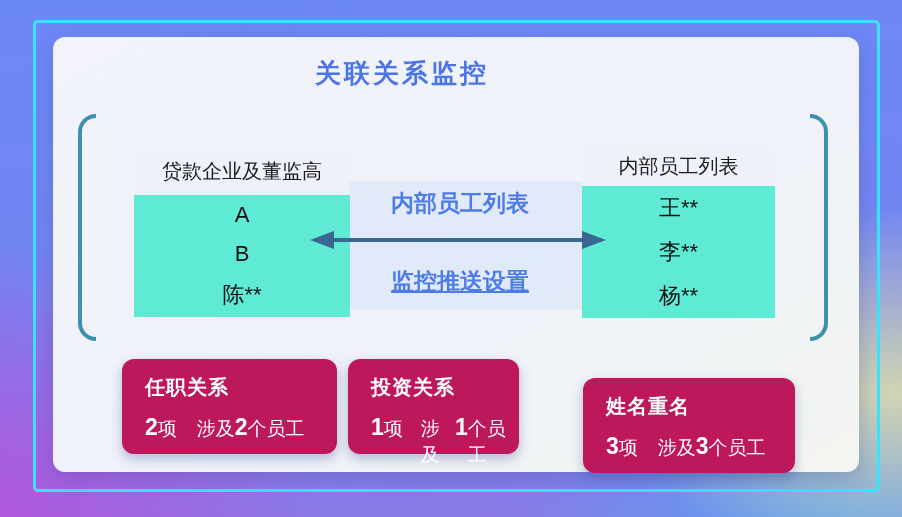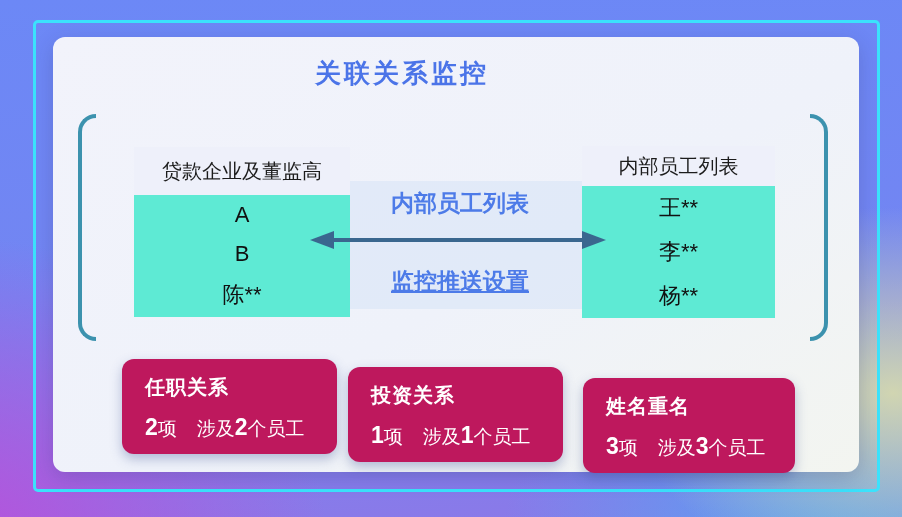--- a/index.html
+++ b/index.html
@@ -61,21 +61,21 @@
   .link-label.top    { top:188px; }
   .link-label.bottom { top:266px;text-decoration:underline; }
   .arrow-wrap { position:absolute; left:310px; top:222px; width:296px; height:36px; }
   .stat-card {
     position:absolute; height:95px; background:#be185d; border-radius:12px;
     color:#fff; padding:15px 0 0 23px;
     box-shadow:0 5px 12px rgba(60,80,150,0.35);
     cursor:pointer;
   }
   .stat-card.s1 { left:122px; top:359px; width:215px; }
-  .stat-card.s2 { left:348px; top:367px; width:215px; }
+  .stat-card.s2 { left:348px; top:359px; width:171px; }
   .stat-card.s3 { left:583px; top:362px; width:212px;margin-top:16px; }
   .stat-label { font-size:20px; font-weight:600; letter-spacing:1px; }
   .stat-detail {
     margin-top:13px; display:flex; align-items:baseline;
     font-size:19px;
   }
   .stat-num { font-size:23px; font-weight:bold; }
   .stat-gap { display:inline-block; width:20px; }
 </style>
 </head>

